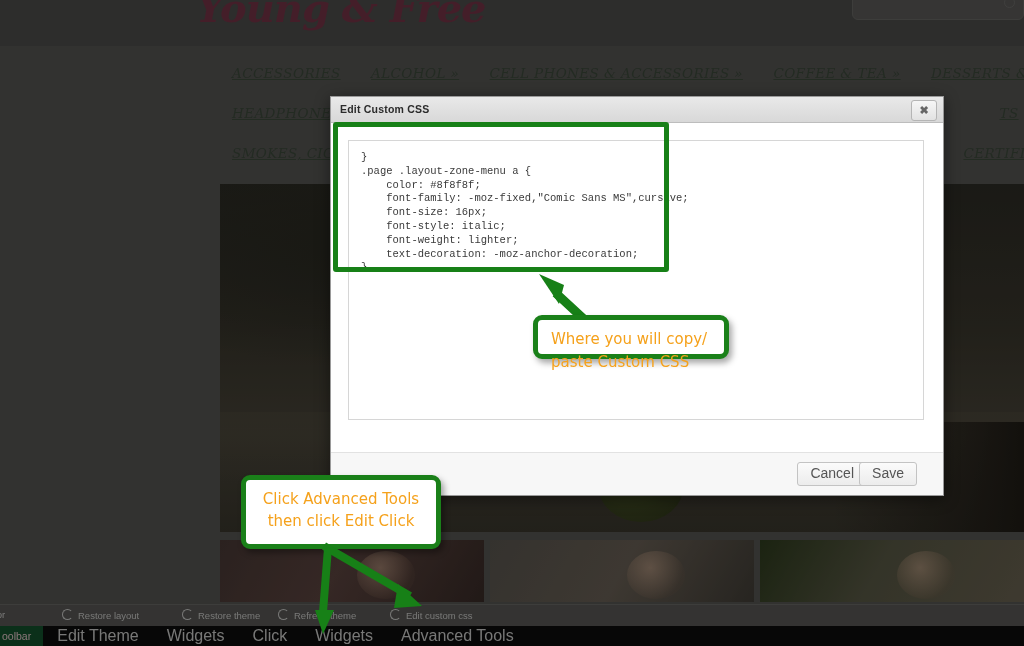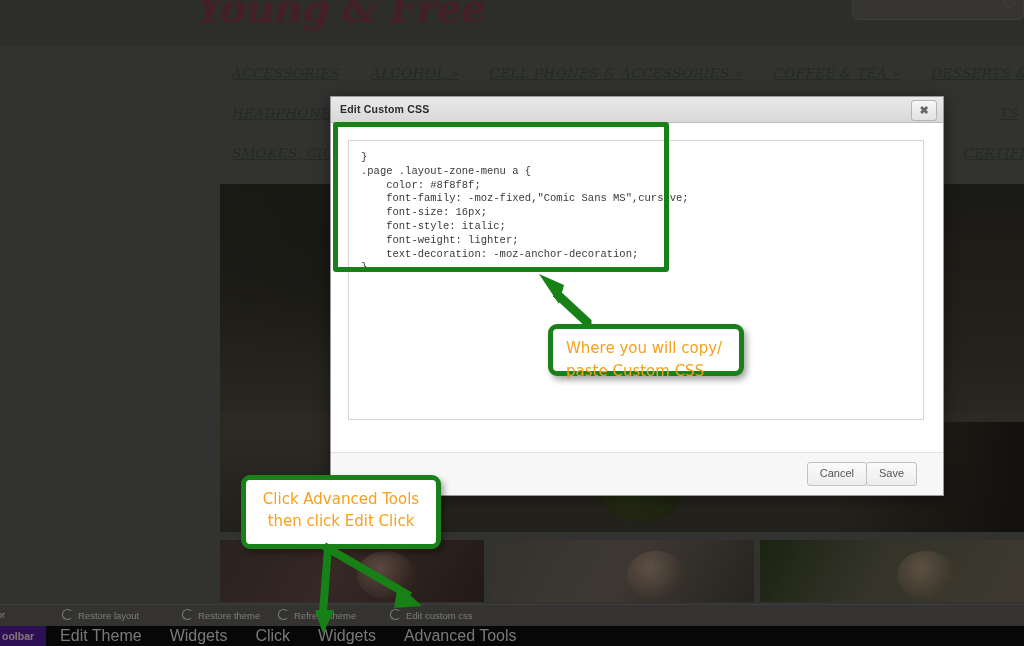--- a/index.html
+++ b/index.html
@@ -176,24 +176,24 @@
     left: 0; bottom: 0;
     width: 1024px; height: 20px;
     background: #0d0d0d;
     display: flex;
     align-items: center;
   }
   .adminbar-brand {
     height: 20px;
     line-height: 20px;
     padding: 0 12px 0 2px;
-    background: #4c1d95;
+    background: #14532d;
     color: #e8c9cd;
     font-size: 10.5px;
-    font-weight: bold;
+    font-weight: normal;
   }
   .adminbar-item {
     height: 20px;
     line-height: 20px;
     padding: 0 14px;
     color: #cfcfcd;
     font-size: 16px;
   }
 
   
@@ -272,21 +272,21 @@
   }
   .dlg-btn {
     position: absolute;
     top: 9px;
     height: 22px;
     line-height: 21px;
     padding: 0 12px;
     background: linear-gradient(180deg,#fbfbfb,#ececec);
     border: 1px solid #c3c3c3;
     border-radius: 3px;
-    font-size: 11px;
+    font-size: 14px;
     color: #555;
     text-align: center;
   }
   .dlg-btn.cancel { right: 76px; }
   .dlg-btn.save   { right: 26px; }
 
   
   #annots {
     position: absolute;
     inset: 0;
@@ -421,21 +421,21 @@
 
 <div id="annots">
 
   <div class="hl-box" style="left:333px; top:122px; width:336px; height:150px;"></div>
 
   <svg class="arrow-svg" style="left:515px; top:260px; width:100px; height:80px;" viewBox="0 0 100 80">
     <path d="M72 70 L72 62 L44 36" stroke="#178017" stroke-width="9" fill="none" stroke-linecap="square"></path>
     <polygon points="24,14 44,44 49,25" fill="#178017"></polygon>
   </svg>
 
-  <div class="callout" style="left:533px; top:324px; width:196px; height:52px;margin-left:15px;">
+  <div class="callout" style="left:533px; top:315px; width:196px; height:44px;">
     <div>Where you will copy/</div>
     <div>paste Custom CSS</div>
   </div>
 
   <div class="callout" style="left:241px; top:475px; width:200px; height:74px; line-height:22px;text-align:center;">
     <div>Click Advanced Tools</div>
     <div>then click Edit Click</div>
   </div>
 
   <svg class="arrow-svg" style="left:290px; top:540px; width:150px; height:100px;" viewBox="0 0 150 100">

